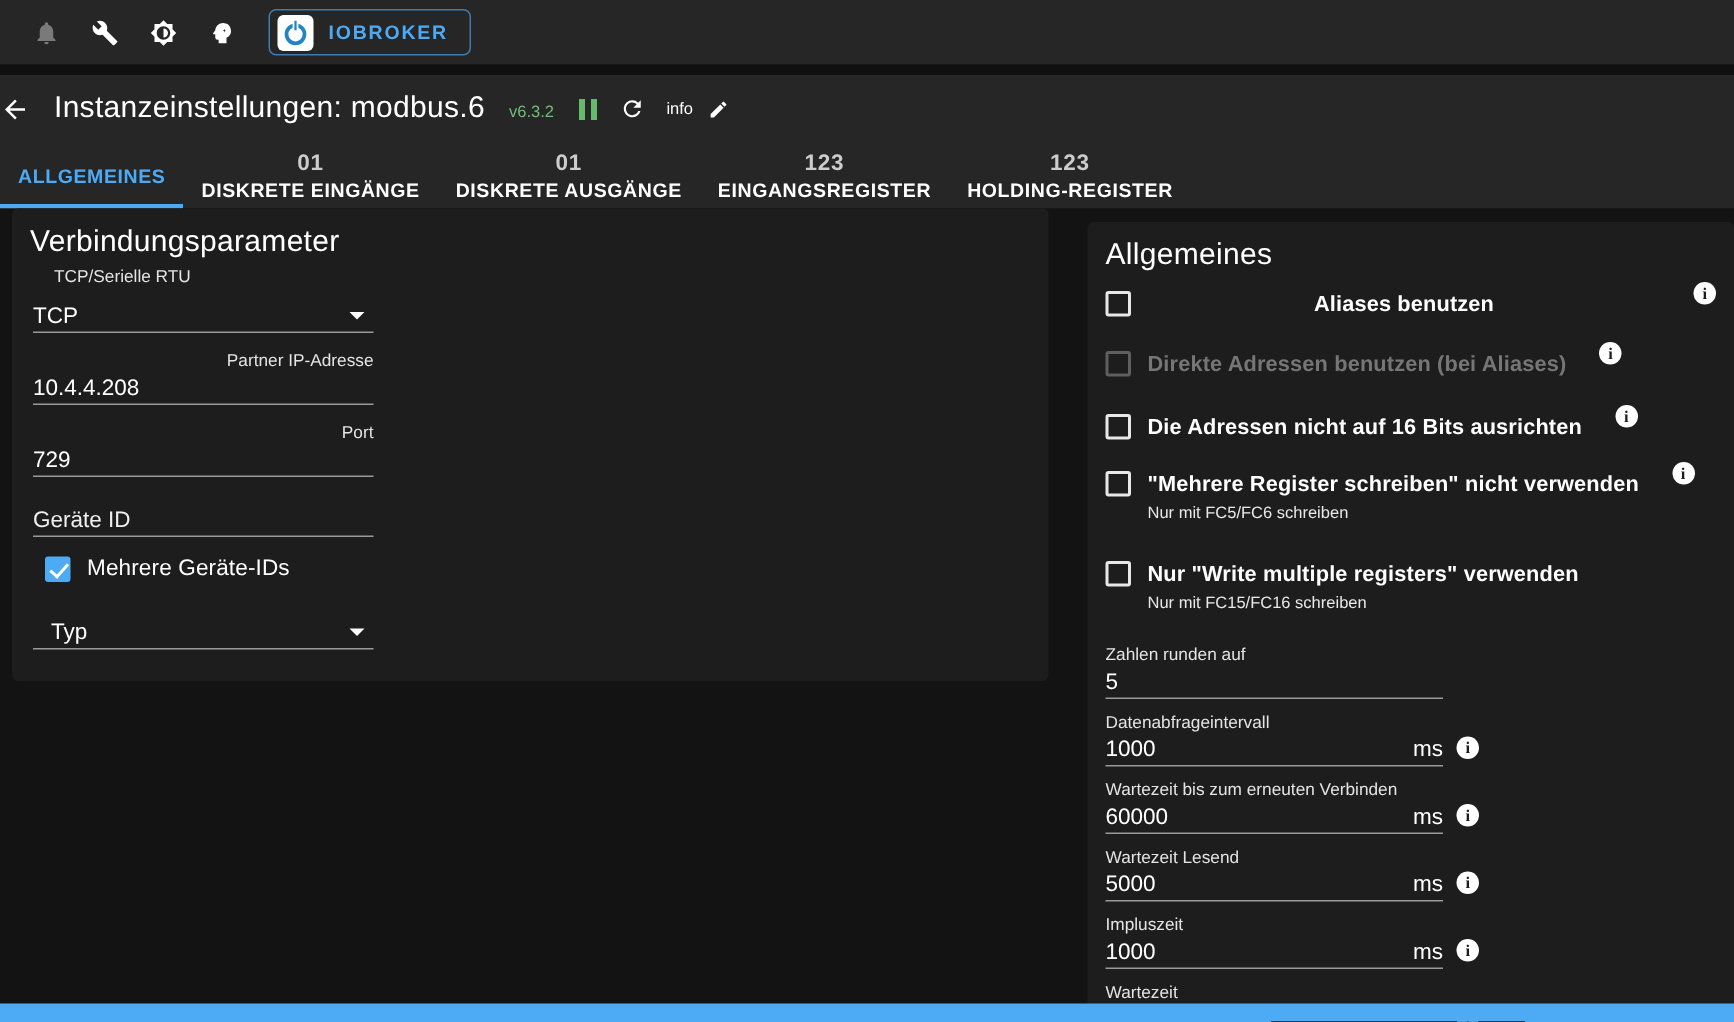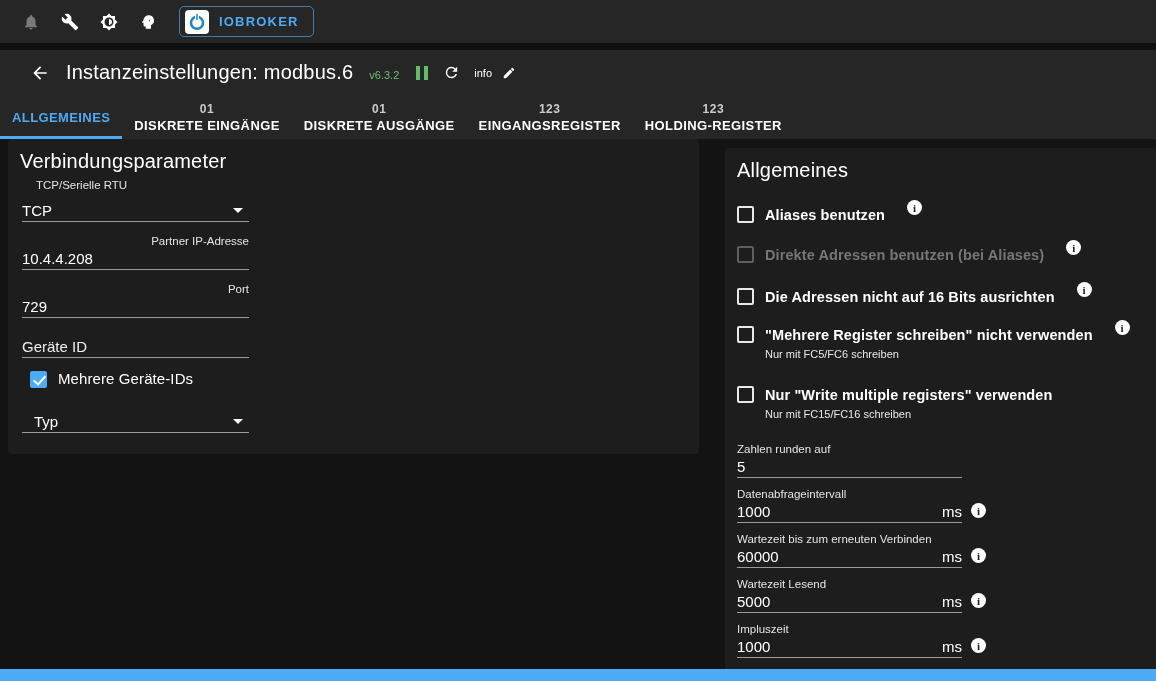--- a/index.html
+++ b/index.html
@@ -23,41 +23,41 @@
   }
   .brand-logo {
     width:24px; height:24px; background:#fff; border-radius:4px;
     display:flex; align-items:center; justify-content:center; margin-right:10px;
   }
   .brand-text { color:#4dabf5; font-size:13px; font-weight:700; letter-spacing:1.2px; }
   .bar-gap { height:7px; background:#101010; }
 
   
   .header { background:#262626; }
-  .titlerow { height:45px; display:flex; align-items:center; padding-left:30px; }
+  .titlerow { height:45px; display:flex; align-items:center; }
   .back-btn { width:22px; height:22px; margin-right:14px; cursor:pointer; display:flex; align-items:center; }
   .back-btn svg { width:20px; height:20px; }
   .page-title { font-size:20px; font-weight:400; color:#fff; letter-spacing:.2px; }
   .version { font-size:11px; color:#6fbf73; margin-left:16px; margin-top:4px; }
   .pause-btn { margin-left:17px; display:flex; gap:4px; cursor:pointer; }
   .pause-btn i { display:block; width:4px; height:14px; background:#66bb6a; }
   .refresh-btn { margin-left:15px; cursor:pointer; display:flex; }
   .refresh-btn svg { width:17px; height:17px; }
   .info-link { margin-left:14px; font-size:11px; color:#fff; cursor:pointer; }
   .edit-btn { margin-left:10px; cursor:pointer; display:flex; }
   .edit-btn svg { width:14px; height:14px; }
 
   
   .tabs { height:44px; display:flex; }
   .tab {
     position:relative; display:flex; flex-direction:column;
     align-items:center; justify-content:center;
     padding:0 12px; cursor:pointer; min-width:80px;
   }
-  .tab .count { font-size:12px; font-weight:700; color:#ccc; letter-spacing:.5px; margin-bottom:2px; }
+  .tab .count { font-size:15px; font-weight:700; color:#ccc; letter-spacing:.5px; margin-bottom:2px; }
   .tab .tlabel { font-size:13px; font-weight:700; color:#fff; letter-spacing:.4px; white-space:nowrap; }
   .tab.active .tlabel { color:#4dabf5; }
   .tab.active::after { content:""; position:absolute; left:0; right:0; bottom:0; height:3px; background:#4dabf5; }
 
   
   .content { position:relative; height:542px; background:#131313; }
   .panel { position:absolute; background:#1d1d1d; border-radius:4px; }
   .panel-connection { left:8px; top:0; width:691px; height:315px; padding:10px 12px; }
   .panel-general { left:725px; top:9px; width:431px; height:533px; padding:10px 12px; }
   .panel h2 { font-size:20px; font-weight:500; color:#fff; letter-spacing:.2px; line-height:24px; }
@@ -105,21 +105,21 @@
   .conn-field-ip { margin-top:12px; }
   .conn-field-port { margin-top:12px; }
   .conn-device { margin-top:18px; }
   .conn-device .value-row { color:#efefef; }
   .conn-cbrow { margin-top:12px; margin-left:10px; align-items:center; }
   .conn-cbrow .clabel { font-size:15px; font-weight:500; }
   .conn-typ { margin-top:22px; }
   .conn-typ .value-row { padding-left:12px; }
 
   
-  .g-row1 { margin-top:24px; }
+  .g-row1 { margin-top:12px;justify-content:space-between; }
   .g-row2 { margin-top:22px; }
   .g-row3 { margin-top:24px; }
   .g-row4 { margin-top:20px; }
   .g-row5 { margin-top:26px; }
   .g-f0 { margin-top:22px; }
 
   
   .hscrollbar {
     position:absolute; left:0; bottom:0; width:1156px; height:12px;
     background:#4dabf5; z-index:10; cursor:pointer;

